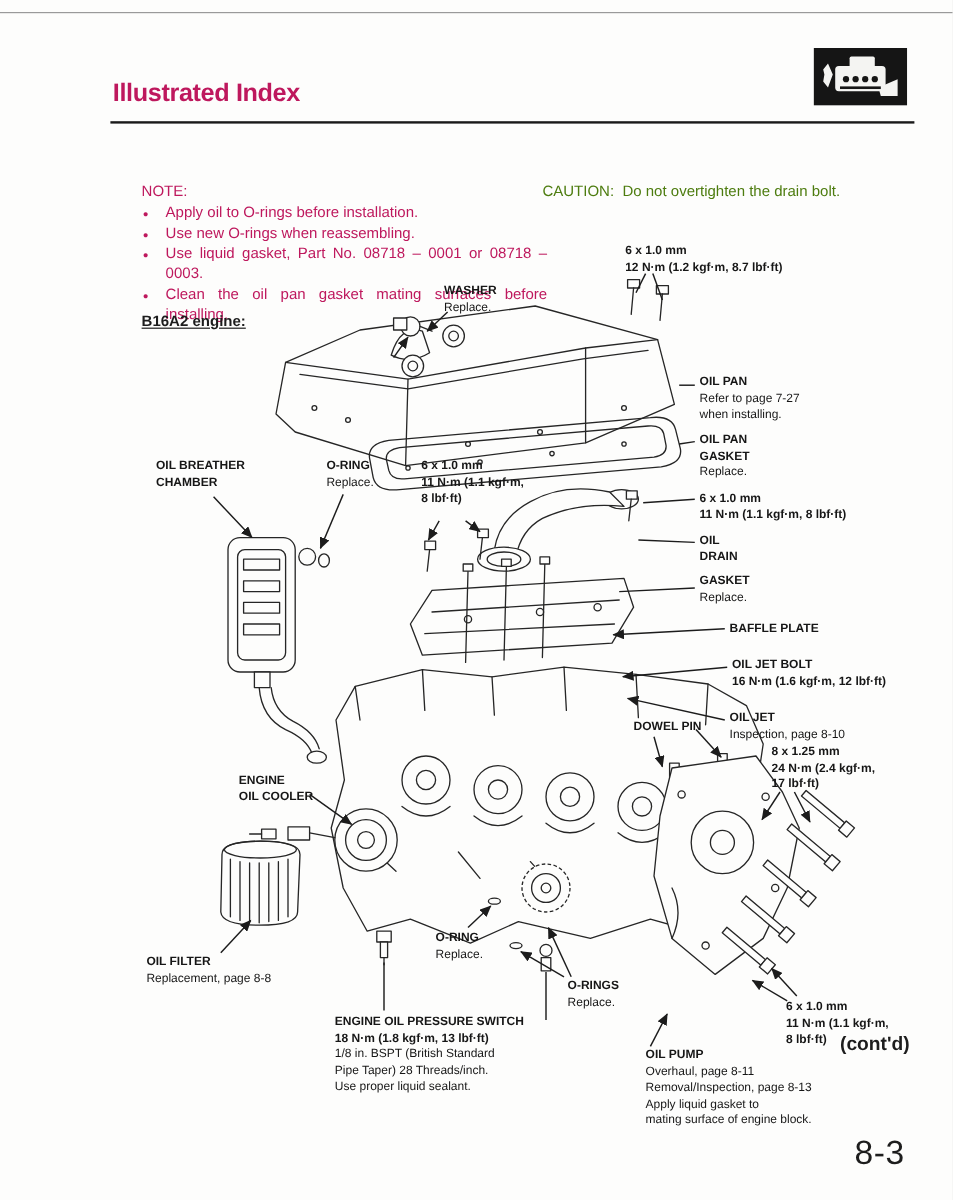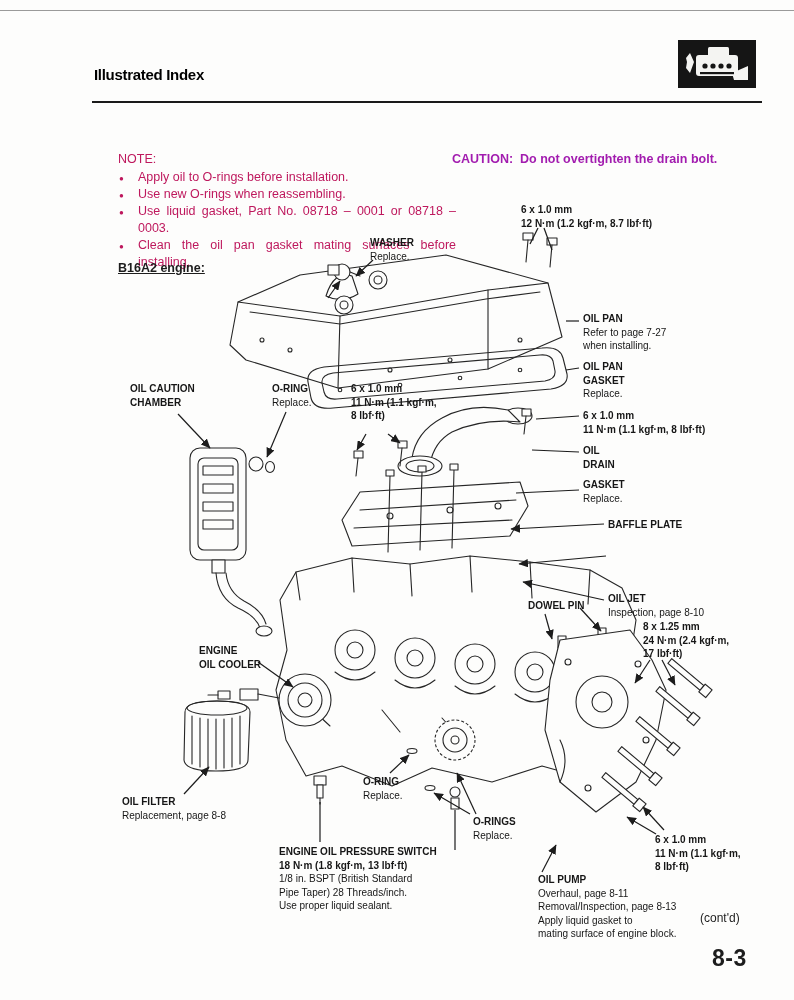--- a/index.html
+++ b/index.html
@@ -3,35 +3,35 @@
 <meta charset="utf-8">
 <style>
   html,body{margin:0;padding:0;background:#e8e8e8;}
   #page{
     position:relative;width:794px;height:1000px;margin:0 auto;
     background:#fdfdfc;color:#1d1d1d;overflow:hidden;
     font-family:"Liberation Sans","DejaVu Sans",sans-serif;
   }
   .toprule{position:absolute;left:0;top:10px;width:794px;height:1px;background:#9a9a9a;}
   .title{
-    position:absolute;left:94px;top:66px;font-size:15px;font-weight:bold;
-    letter-spacing:-0.3px;color:#000000;
+    position:absolute;left:94px;top:66px;font-size:21px;font-weight:bold;
+    letter-spacing:-0.3px;color:#be185d;
   }
   .titlerule{position:absolute;left:92px;top:101px;width:670px;height:2px;background:#1a1a1a;}
   .engine-badge{position:absolute;left:678px;top:40px;width:78px;height:48px;}
   .note{position:absolute;left:118px;top:151px;width:338px;font-size:12.5px;line-height:17px;color:#be185d;}
   .note .nh{margin-bottom:1px;}
   .note .ni{position:relative;padding-left:20px;text-align:justify;}
   .note .ni::before{content:"●";position:absolute;left:1px;top:1px;font-size:8px;}
-  .caution{position:absolute;left:452px;top:152px;width:300px;font-size:12.5px;font-weight:bold;color:#a21caf;}
+  .caution{position:absolute;left:452px;top:152px;width:300px;font-size:12.5px;font-weight:normal;color:#4d7c0f;}
   .b16{position:absolute;left:118px;top:261px;font-size:12.5px;font-weight:bold;text-decoration:underline;}
   .co{position:absolute;font-size:10px;line-height:13.5px;color:#161616;white-space:nowrap;}
   .co .b{font-weight:bold;}
-  .contd{position:absolute;left:700px;top:911px;font-size:12px;font-weight:normal;}
-  .pagenum{position:absolute;left:712px;top:945px;font-size:23px;font-weight:bold;letter-spacing:0.5px;}
+  .contd{position:absolute;left:700px;top:862px;font-size:16px;font-weight:bold;}
+  .pagenum{position:absolute;left:712px;top:945px;font-size:28px;font-weight:normal;letter-spacing:0.5px;}
   .art{position:absolute;left:90px;top:220px;}
   svg .ln{stroke:#262626;stroke-width:1.1;fill:none;stroke-linecap:round;stroke-linejoin:round;}
   svg .fw{stroke:#262626;stroke-width:1.1;fill:#fdfdfc;stroke-linejoin:round;}
   svg .ld{stroke:#1c1c1c;stroke-width:1.2;fill:none;}
 </style>
 </head>
 <body>
 
 <div id="page">
   <div class="toprule"></div>
@@ -265,21 +265,21 @@
     <div>when installing.</div>
   </div>
 
   <div class="co" style="left:583px;top:360px">
     <div class="b">OIL PAN</div>
     <div class="b">GASKET</div>
     <div>Replace.</div>
   </div>
 
   <div class="co" style="left:130px;top:382px">
-    <div class="b">OIL CAUTION</div>
+    <div class="b">OIL BREATHER</div>
     <div class="b">CHAMBER</div>
   </div>
 
   <div class="co" style="left:272px;top:382px">
     <div class="b">O-RING</div>
     <div>Replace.</div>
   </div>
 
   <div class="co" style="left:351px;top:382px">
     <div class="b">6 x 1.0 mm</div>
@@ -299,20 +299,24 @@
 
   <div class="co" style="left:583px;top:478px">
     <div class="b">GASKET</div>
     <div>Replace.</div>
   </div>
 
   <div class="co" style="left:608px;top:518px">
     <div class="b">BAFFLE PLATE</div>
   </div>
 
+  <div class="co" style="left:610px;top:548px">
+    <div class="b">OIL JET BOLT</div>
+    <div class="b">16 N·m (1.6 kgf·m, 12 lbf·ft)</div>
+  </div>
 
   <div class="co" style="left:608px;top:592px">
     <div class="b">OIL JET</div>
     <div>Inspection, page 8-10</div>
   </div>
 
   <div class="co" style="left:528px;top:599px">
     <div class="b">DOWEL PIN</div>
   </div>
 

